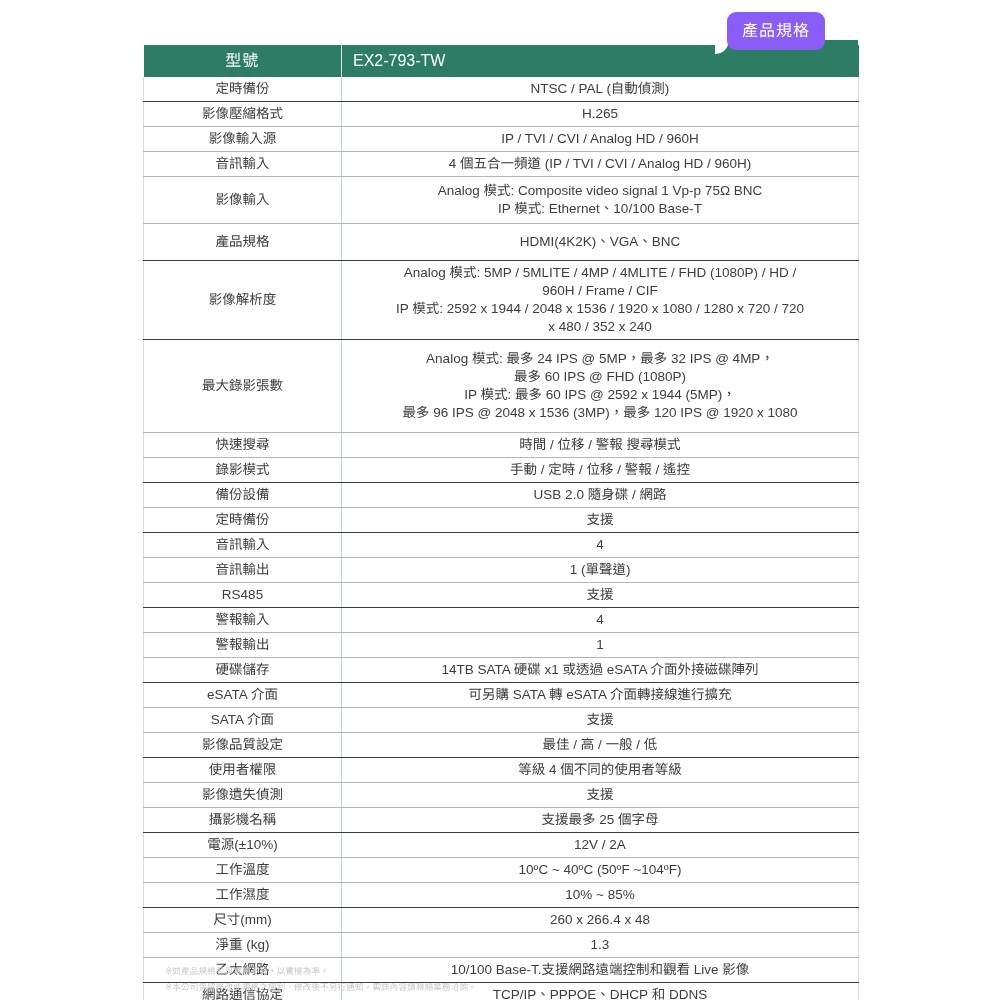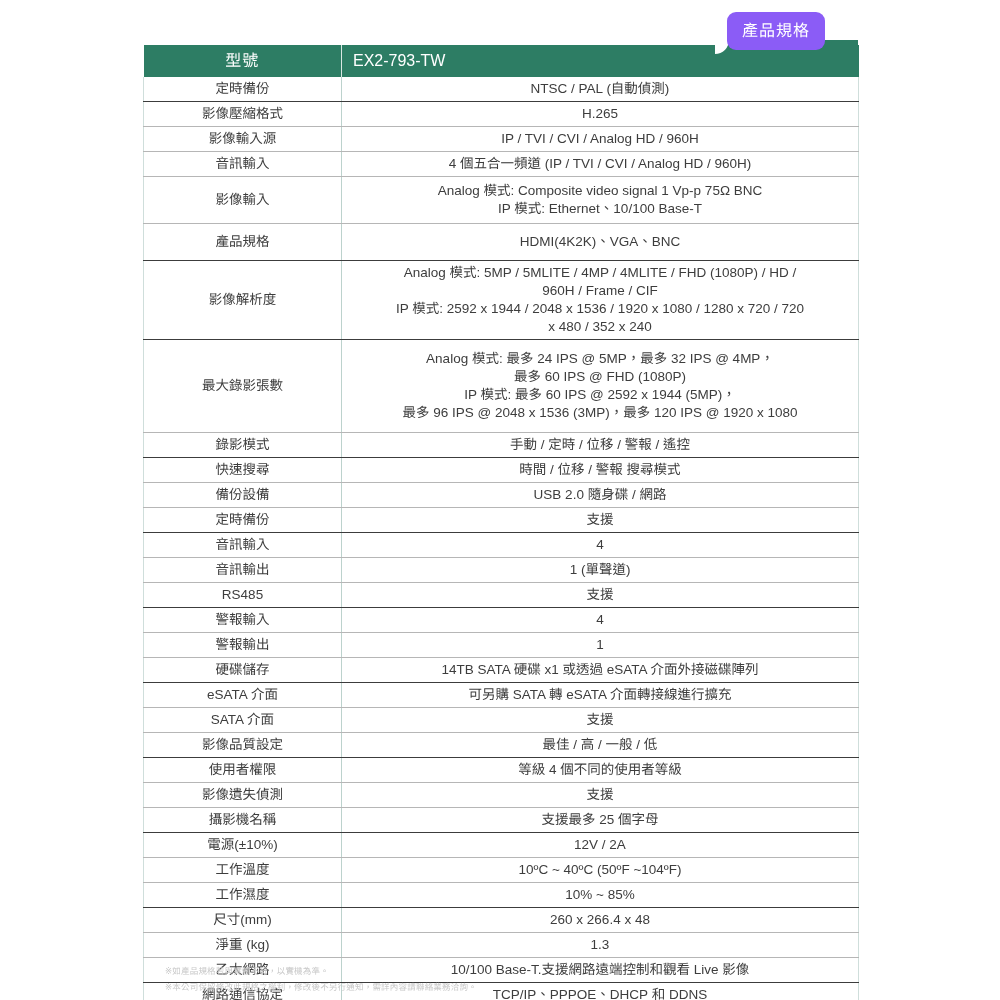--- a/index.html
+++ b/index.html
@@ -190,27 +190,27 @@
           <td class="v-value r-2">HDMI(4K2K)、VGA、BNC</td>
         </tr>
         <tr class="spec-row b-dark">
           <td class="v-label r-tall-res">影像解析度</td>
           <td class="v-value r-tall-res">Analog 模式: 5MP / 5MLITE / 4MP / 4MLITE / FHD (1080P) / HD /<br>960H / Frame / CIF<br>IP 模式: 2592 x 1944 / 2048 x 1536 / 1920 x 1080 / 1280 x 720 / 720<br>x 480 / 352 x 240</td>
         </tr>
         <tr class="spec-row b-light">
           <td class="v-label r-tall-ips">最大錄影張數</td>
           <td class="v-value r-tall-ips">Analog 模式: 最多 24 IPS @ 5MP，最多 32 IPS @ 4MP，<br>最多 60 IPS @ FHD (1080P)<br>IP 模式: 最多 60 IPS @ 2592 x 1944 (5MP)，<br>最多 96 IPS @ 2048 x 1536 (3MP)，最多 120 IPS @ 1920 x 1080</td>
         </tr>
+        <tr class="spec-row b-light">
+          <td class="v-label r-1">快速搜尋</td>
+          <td class="v-value r-1">時間 / 位移 / 警報 搜尋模式</td>
+        </tr>
         <tr class="spec-row b-dark">
           <td class="v-label r-1">錄影模式</td>
           <td class="v-value r-1">手動 / 定時 / 位移 / 警報 / 遙控</td>
-        </tr>
-        <tr class="spec-row b-light">
-          <td class="v-label r-1">快速搜尋</td>
-          <td class="v-value r-1">時間 / 位移 / 警報 搜尋模式</td>
         </tr>
         <tr class="spec-row b-light">
           <td class="v-label r-1">備份設備</td>
           <td class="v-value r-1">USB 2.0 隨身碟 / 網路</td>
         </tr>
         <tr class="spec-row b-dark">
           <td class="v-label r-1">定時備份</td>
           <td class="v-value r-1">支援</td>
         </tr>
         <tr class="spec-row b-light">

